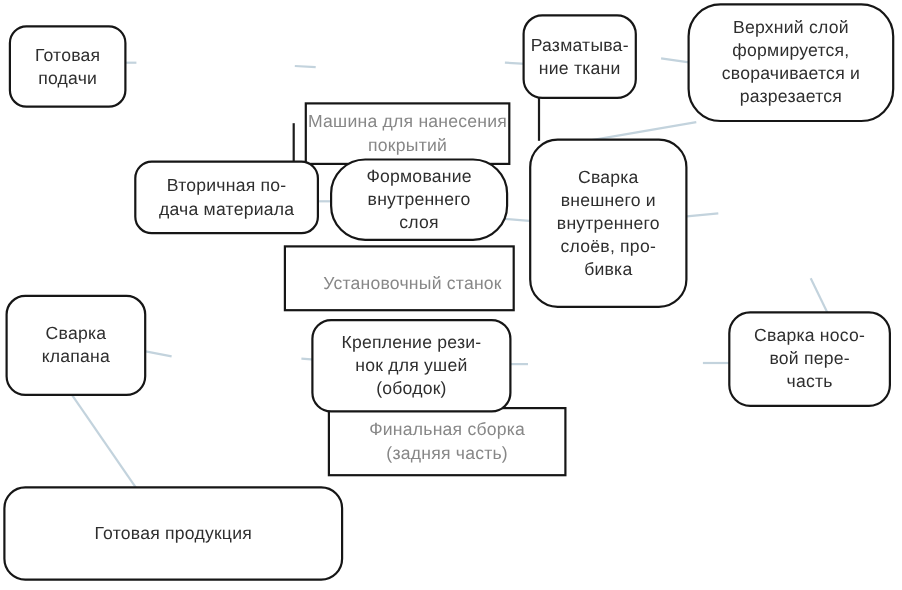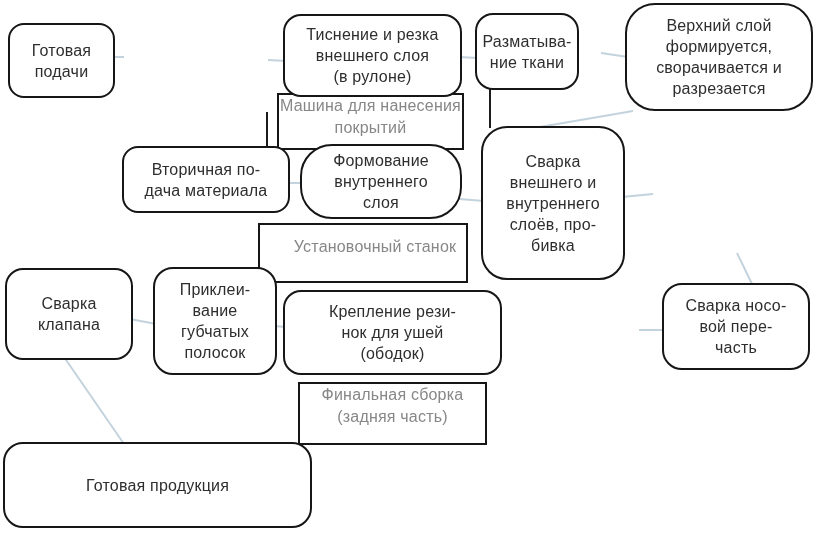--- a/index.html
+++ b/index.html
@@ -16,25 +16,25 @@
     background:var(--background);
     font-family:"Liberation Sans", sans-serif;
     position:relative;overflow:hidden;
   }
   .stage{position:absolute;left:0;top:0;width:820px;height:536px;}
   svg.edges{position:absolute;left:0;top:0;z-index:1;}
   .group{
     position:absolute;box-sizing:border-box;z-index:2;
     border:2px solid var(--box-border);
     background:#fff;
-    display:flex;justify-content:center;
+    display:flex;align-items:center;justify-content:center;
     text-align:center;color:var(--group-label);
     font-size:16px;line-height:22px;letter-spacing:0.2px;
   }
-  .group.align-top{align-items:flex-start;padding-top:11px;padding-left:24px;}
+  .group.align-top{align-items:center;padding-top:11px;padding-left:24px;}
   .node{
     position:absolute;box-sizing:border-box;z-index:3;
     border:2px solid var(--box-border);
     border-radius:18px;background:#fff;
     display:flex;align-items:center;justify-content:center;
     text-align:center;color:var(--box-text);
     font-size:16px;line-height:21px;letter-spacing:0.2px;
   }
   .lbl{white-space:pre-line;display:block;width:100%;}
 </style>
@@ -62,33 +62,28 @@
     <line x1="64" y1="357" x2="124" y2="444" stroke="var(--connector)" stroke-width="2"></line>
   </svg>
 
   <div class="group" style="left:277px;top:93px;width:187px;height:57px">
     <span class="lbl">Машина для нанесения
 покрытий</span>
   </div>
   <div class="group align-top" style="left:258px;top:223px;width:210px;height:60px">
     <span class="lbl">Установочный станок</span>
   </div>
-  <div class="group" style="left:298px;top:382px;width:189px;height:63px">
+  <div class="group" style="left:298px;top:370px;width:217px;height:63px">
     <span class="lbl">Финальная сборка
 (задняя часть)</span>
   </div>
 
   <div class="node" style="left:8px;top:23px;width:107px;height:75px;border-radius:16px">
     <span class="lbl">Готовая
 подачи</span>
-  </div>
-  <div class="node" style="left:283px;top:14px;width:179px;height:83px">
-    <span class="lbl">Тиснение и резка
-внешнего слоя
-(в рулоне)</span>
   </div>
   <div class="node" style="left:475px;top:13px;width:104px;height:77px">
     <span class="lbl">Разматыва-
 ние ткани</span>
   </div>
   <div class="node" style="left:625px;top:3px;width:188px;height:108px;border-radius:30px">
     <span class="lbl">Верхний слой
 формируется,
 сворачивается и
 разрезается</span>
@@ -106,27 +101,21 @@
     <span class="lbl">Сварка
 внешнего и
 внутреннего
 слоёв, про-
 бивка</span>
   </div>
   <div class="node" style="left:5px;top:268px;width:128px;height:92px">
     <span class="lbl">Сварка
 клапана</span>
   </div>
-  <div class="node" style="left:153px;top:267px;width:124px;height:108px;border-radius:20px">
-    <span class="lbl">Приклеи-
-вание
-губчатых
-полосок</span>
-  </div>
-  <div class="node" style="left:283px;top:290px;width:219px;height:85px">
+  <div class="node" style="left:283px;top:290px;width:182px;height:85px">
     <span class="lbl">Крепление рези-
 нок для ушей
 (ободок)</span>
   </div>
   <div class="node" style="left:662px;top:283px;width:148px;height:87px;border-radius:20px">
     <span class="lbl">Сварка носо-
 вой пере-
 часть</span>
   </div>
   <div class="node" style="left:3px;top:442px;width:309px;height:86px;border-radius:20px">

